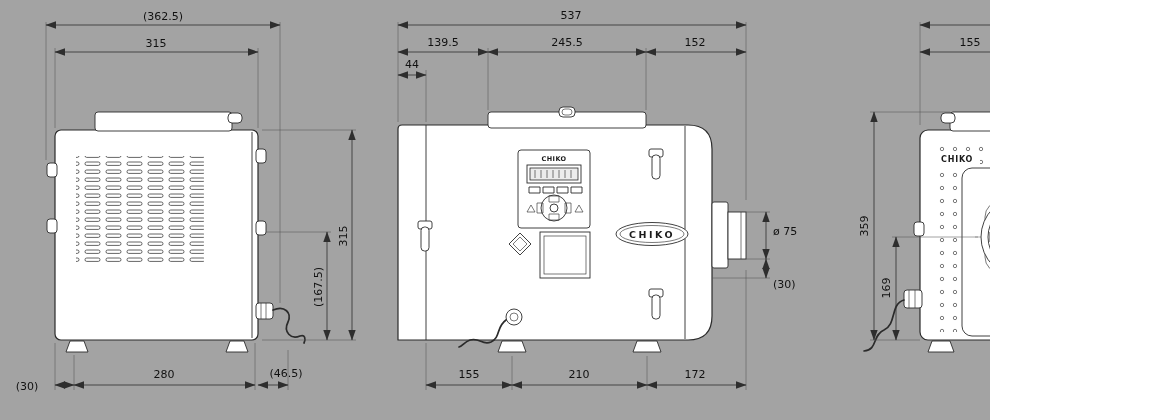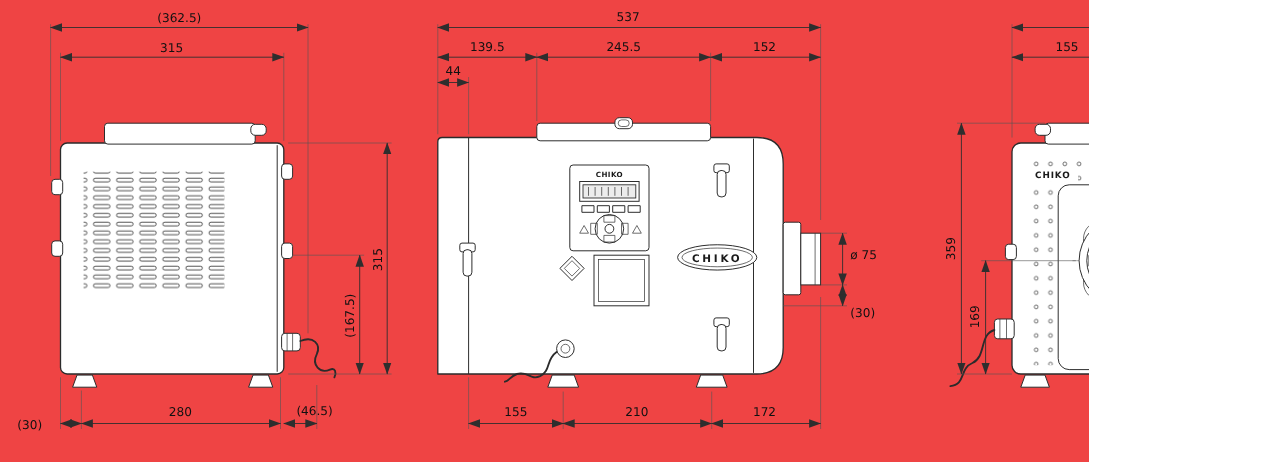--- a/index.html
+++ b/index.html
@@ -1,17 +1,17 @@
 <!DOCTYPE html>
 <html><head>
 <meta charset="utf-8">
 <style>
   *{margin:0;padding:0;box-sizing:border-box}
   body{background:#ffffff}
-  .page{width:990px;height:420px;background:#ef4444;font-family:"DejaVu Sans",sans-serif;overflow:hidden}
+  .page{width:990px;height:420px;background:#a3a3a3;font-family:"DejaVu Sans",sans-serif;overflow:hidden}
   .outline{fill:#fff;stroke:#2b2b2b;stroke-width:1.2;stroke-linejoin:round}
   .detail{fill:none;stroke:#2b2b2b;stroke-width:0.9}
   .detail-f{fill:#fff;stroke:#2b2b2b;stroke-width:0.9}
   .thin{fill:none;stroke:#333;stroke-width:0.65}
   .fill-lt{fill:#ececec;stroke:#2b2b2b;stroke-width:0.8}
   .ext{stroke:#555;stroke-width:0.55;fill:none}
   .dimline{stroke:#2e2e2e;stroke-width:0.8;fill:none}
   .cable{fill:none;stroke:#2b2b2b;stroke-width:1.7;stroke-linecap:round}
   .center-line{fill:none;stroke:#777;stroke-width:0.6;stroke-dasharray:9 3 2 3}
   text.dim{font-size:11px;fill:#111}

